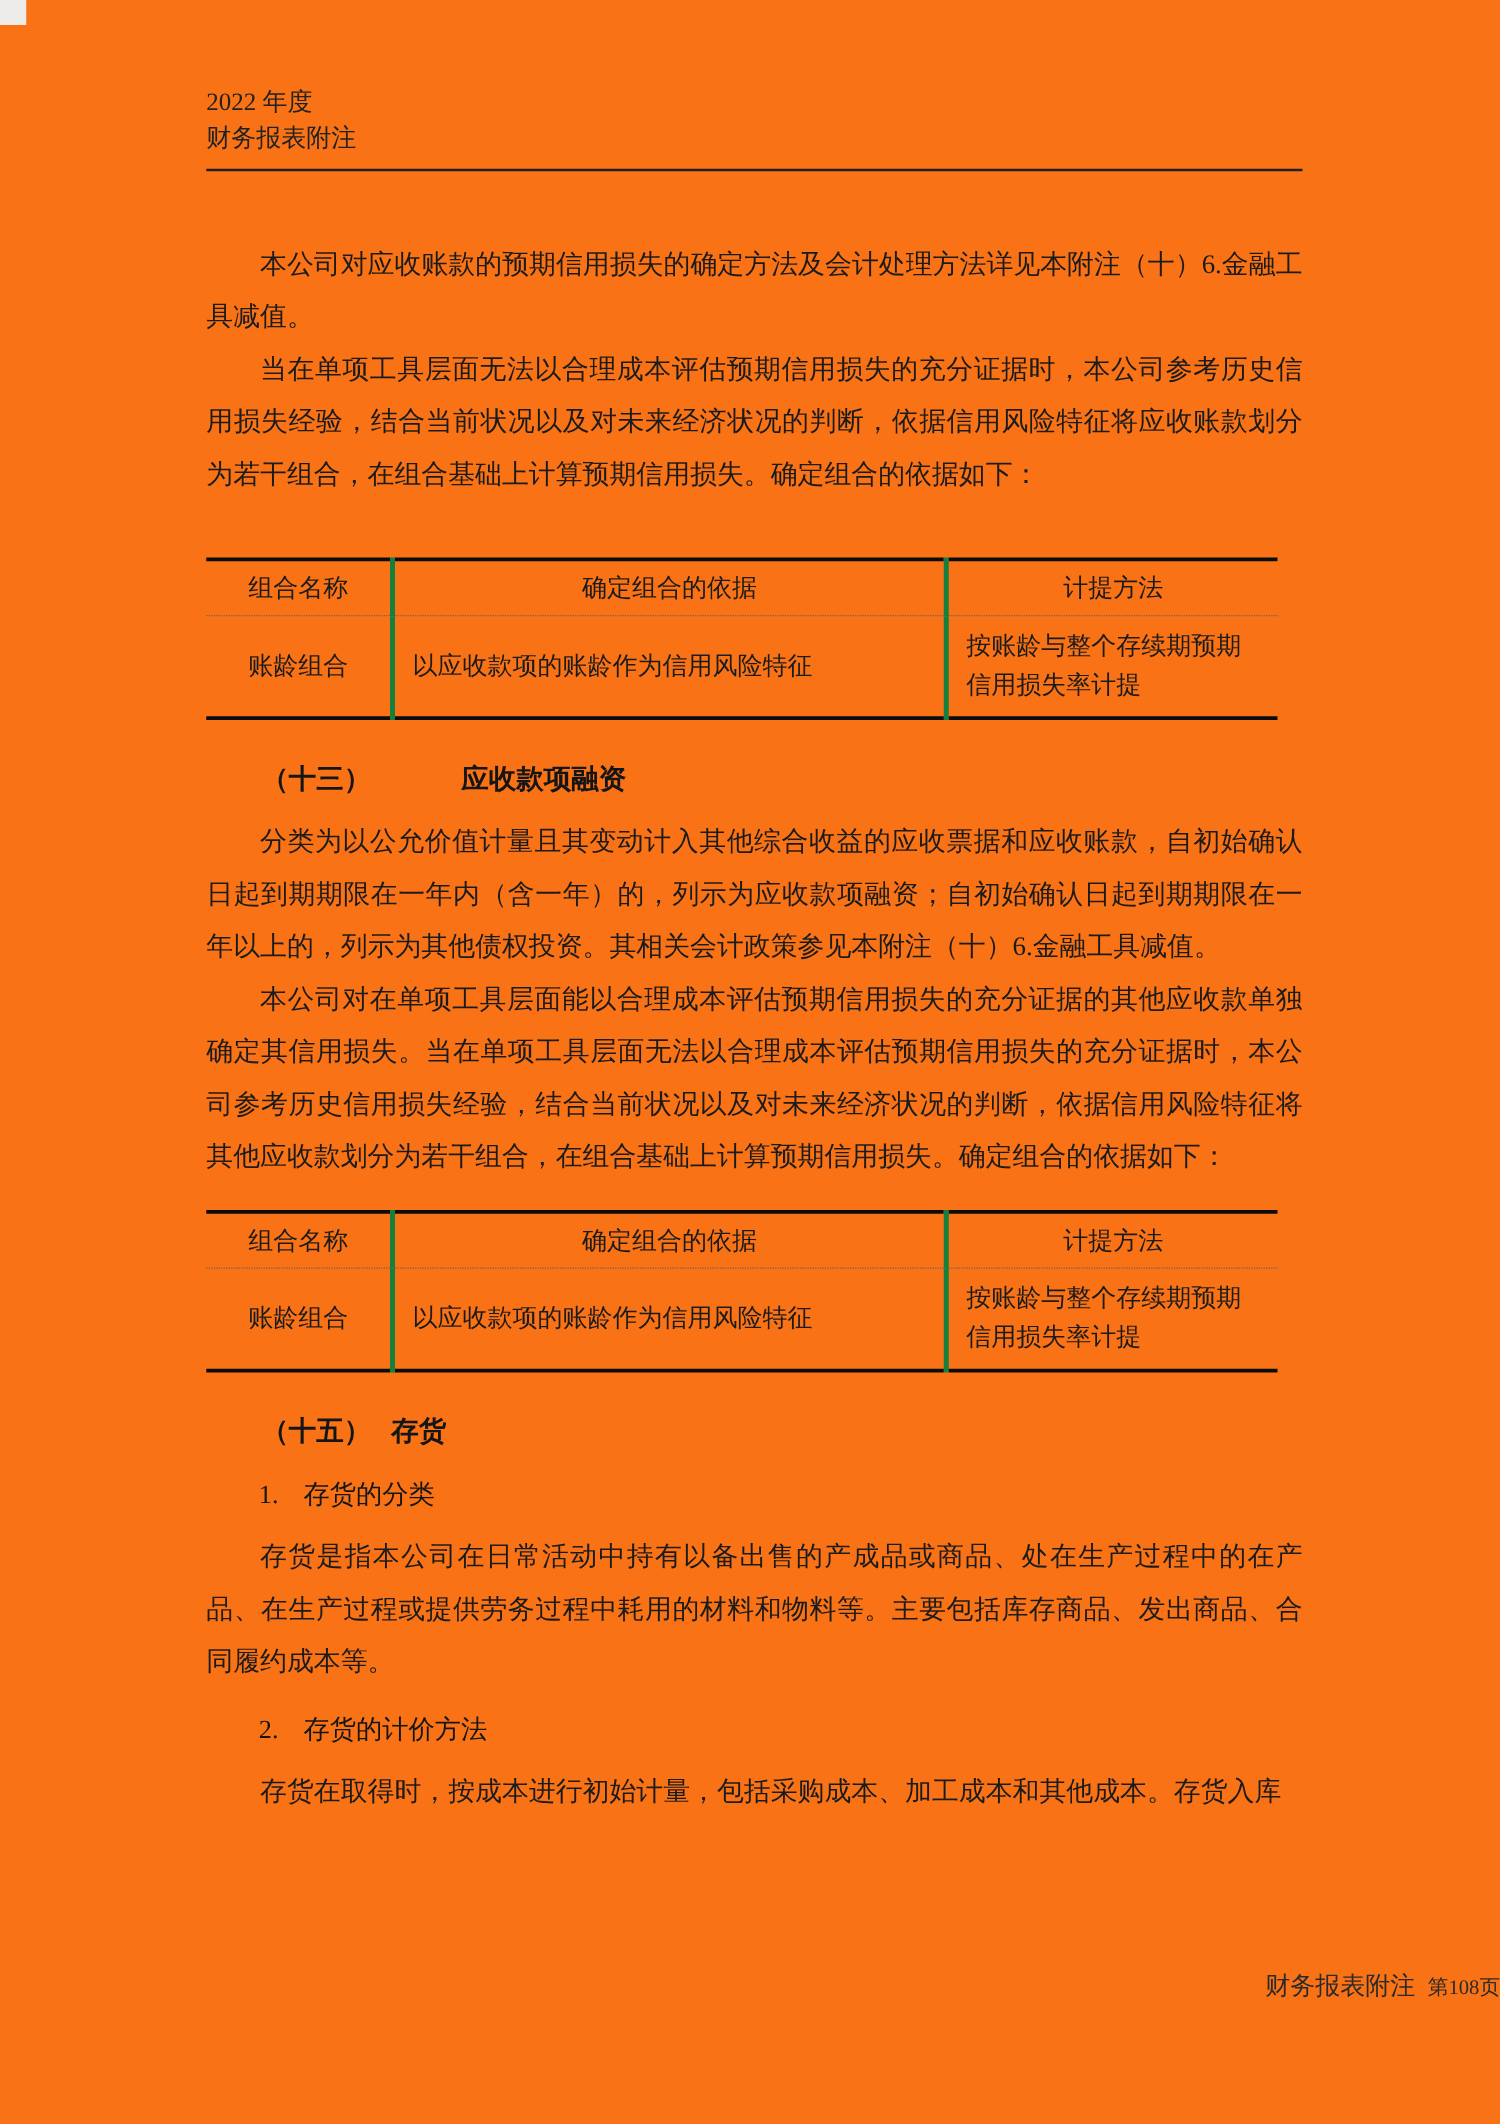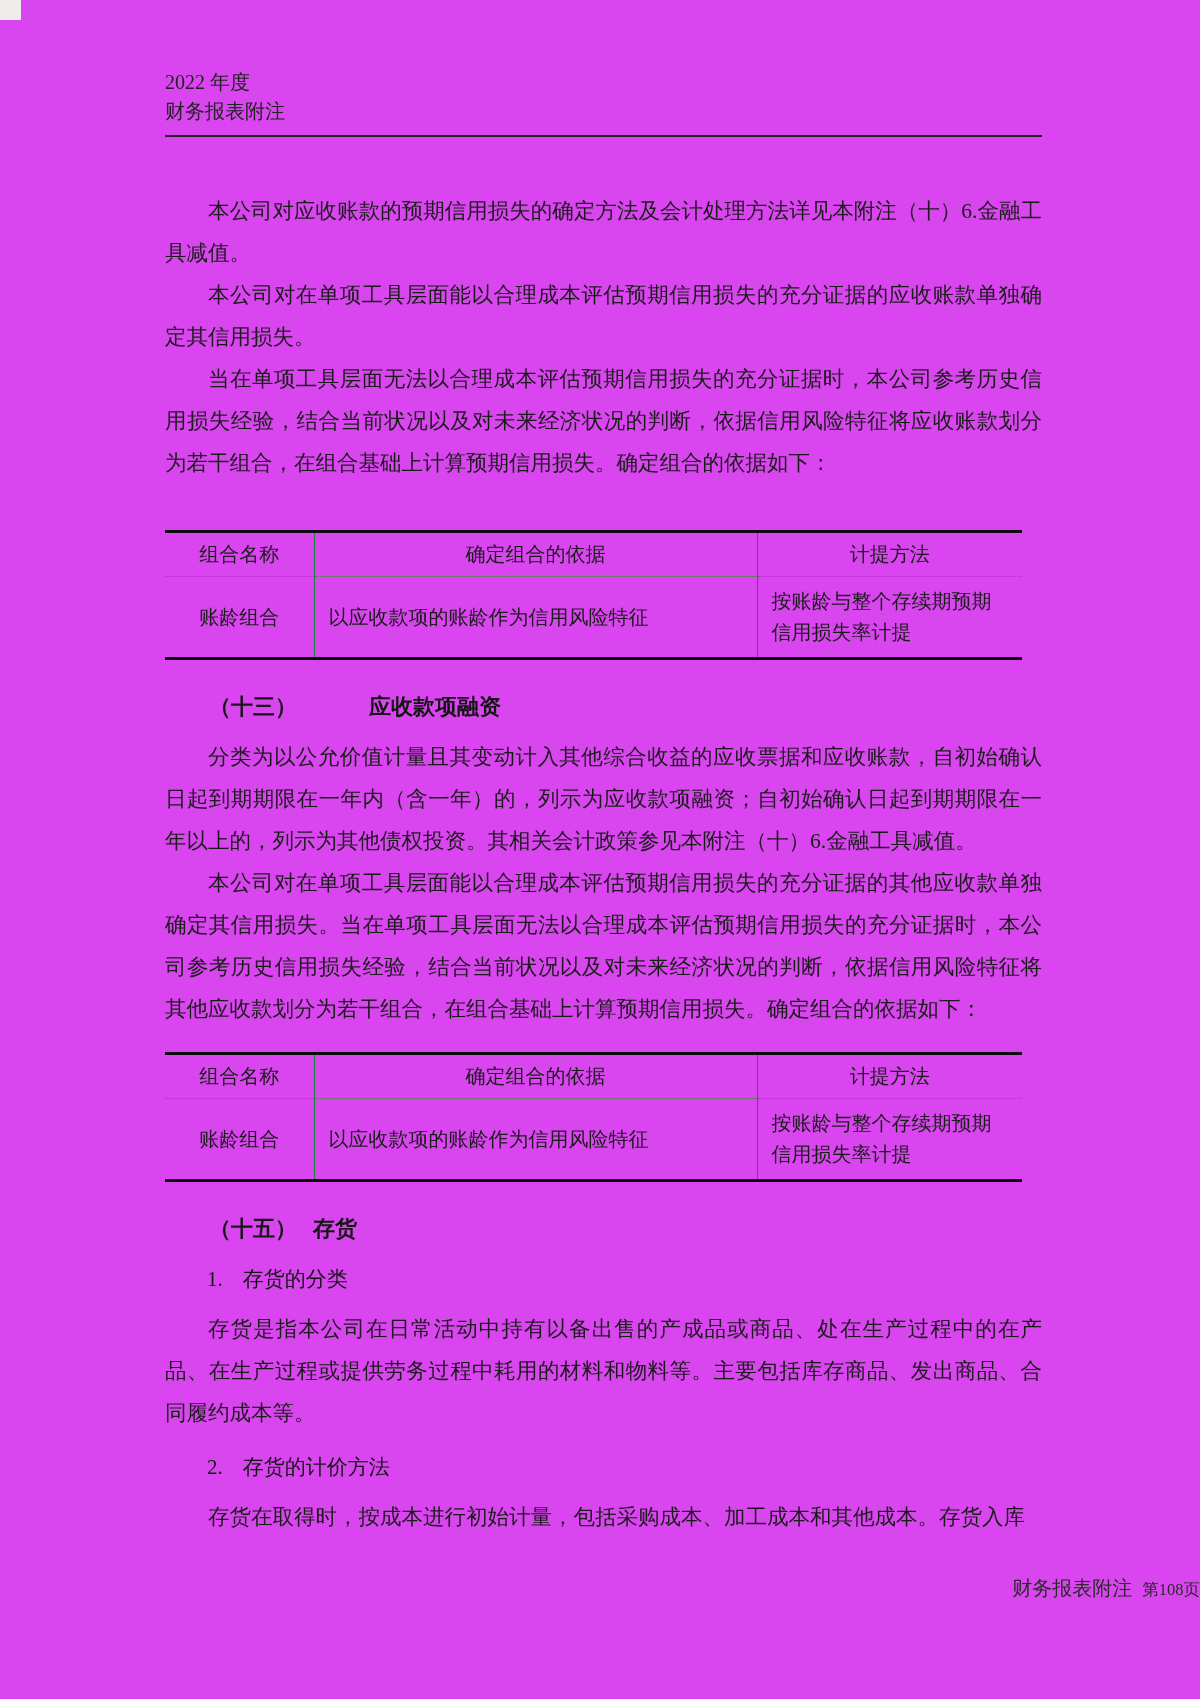--- a/index.html
+++ b/index.html
@@ -1,19 +1,19 @@
 <!DOCTYPE html>
 <html lang="zh"><head>
 <meta charset="utf-8">
 <style>
   html,body{margin:0;padding:0;background:#ffffff;}
   .page{
     position:relative;
     width:1200px;height:1699px;
-    background:#d946ef;
+    background:#f97316;
     font-family:"Liberation Serif","DejaVu Serif",serif;
     color:#1b1b1b;
     overflow:hidden;
   }
   .corner-mark{
     position:absolute;left:0;top:0;width:21px;height:20px;
     background:#edecea;
   }
   .content{padding:0 158px 0 165px;}
   
@@ -32,21 +32,21 @@
     border-top:3px solid #0c0c0c;border-bottom:3px solid #0c0c0c;
     font-size:20px;color:#1b1b1b;
   }
   .t1{margin-top:46px;}
   .t2{margin-top:22px;}
   .combo-table th{
     font-weight:normal;text-align:center;padding:8px 6px;height:26px;
     border-bottom:1px dotted #666;
   }
   .combo-table td{padding:9px 14px;line-height:31px;vertical-align:middle;}
-  .combo-table .c2,.combo-table .c3{border-left:1px solid #15803d;}
+  .combo-table .c2,.combo-table .c3{border-left:4px solid #15803d;}
   .combo-table td.c1{text-align:center;}
   .combo-table td.c2{text-align:left;}
   .combo-table td.c3{text-align:left;}
   
   .sec-heading{
     margin:30px 0 0 0;padding-left:2em;
     font-size:22px;line-height:34px;font-weight:bold;color:#151515;
   }
   .sec-heading .gap-wide{display:inline-block;width:72px;}
   .sec-heading .gap-narrow{display:inline-block;width:16px;}
@@ -72,21 +72,20 @@
   <div class="corner-mark"></div>
 
   <div class="content">
     <div class="doc-header">
       <span class="hline">2022 年度</span>
       <span class="hline">财务报表附注</span>
       <hr class="header-rule">
     </div>
 
     <p class="body-p first-block">本公司对应收账款的预期信用损失的确定方法及会计处理方法详见本附注（十）6.金融工具减值。</p>
-    <p class="body-p">本公司对在单项工具层面能以合理成本评估预期信用损失的充分证据的应收账款单独确定其信用损失。</p>
     <p class="body-p">当在单项工具层面无法以合理成本评估预期信用损失的充分证据时，本公司参考历史信用损失经验，结合当前状况以及对未来经济状况的判断，依据信用风险特征将应收账款划分为若干组合，在组合基础上计算预期信用损失。确定组合的依据如下：</p>
 
     <table class="combo-table t1">
       <colgroup>
           <col style="width:149px">
           <col style="width:443px">
           <col style="width:265px">
         </colgroup>
       <tbody>
           <tr>

